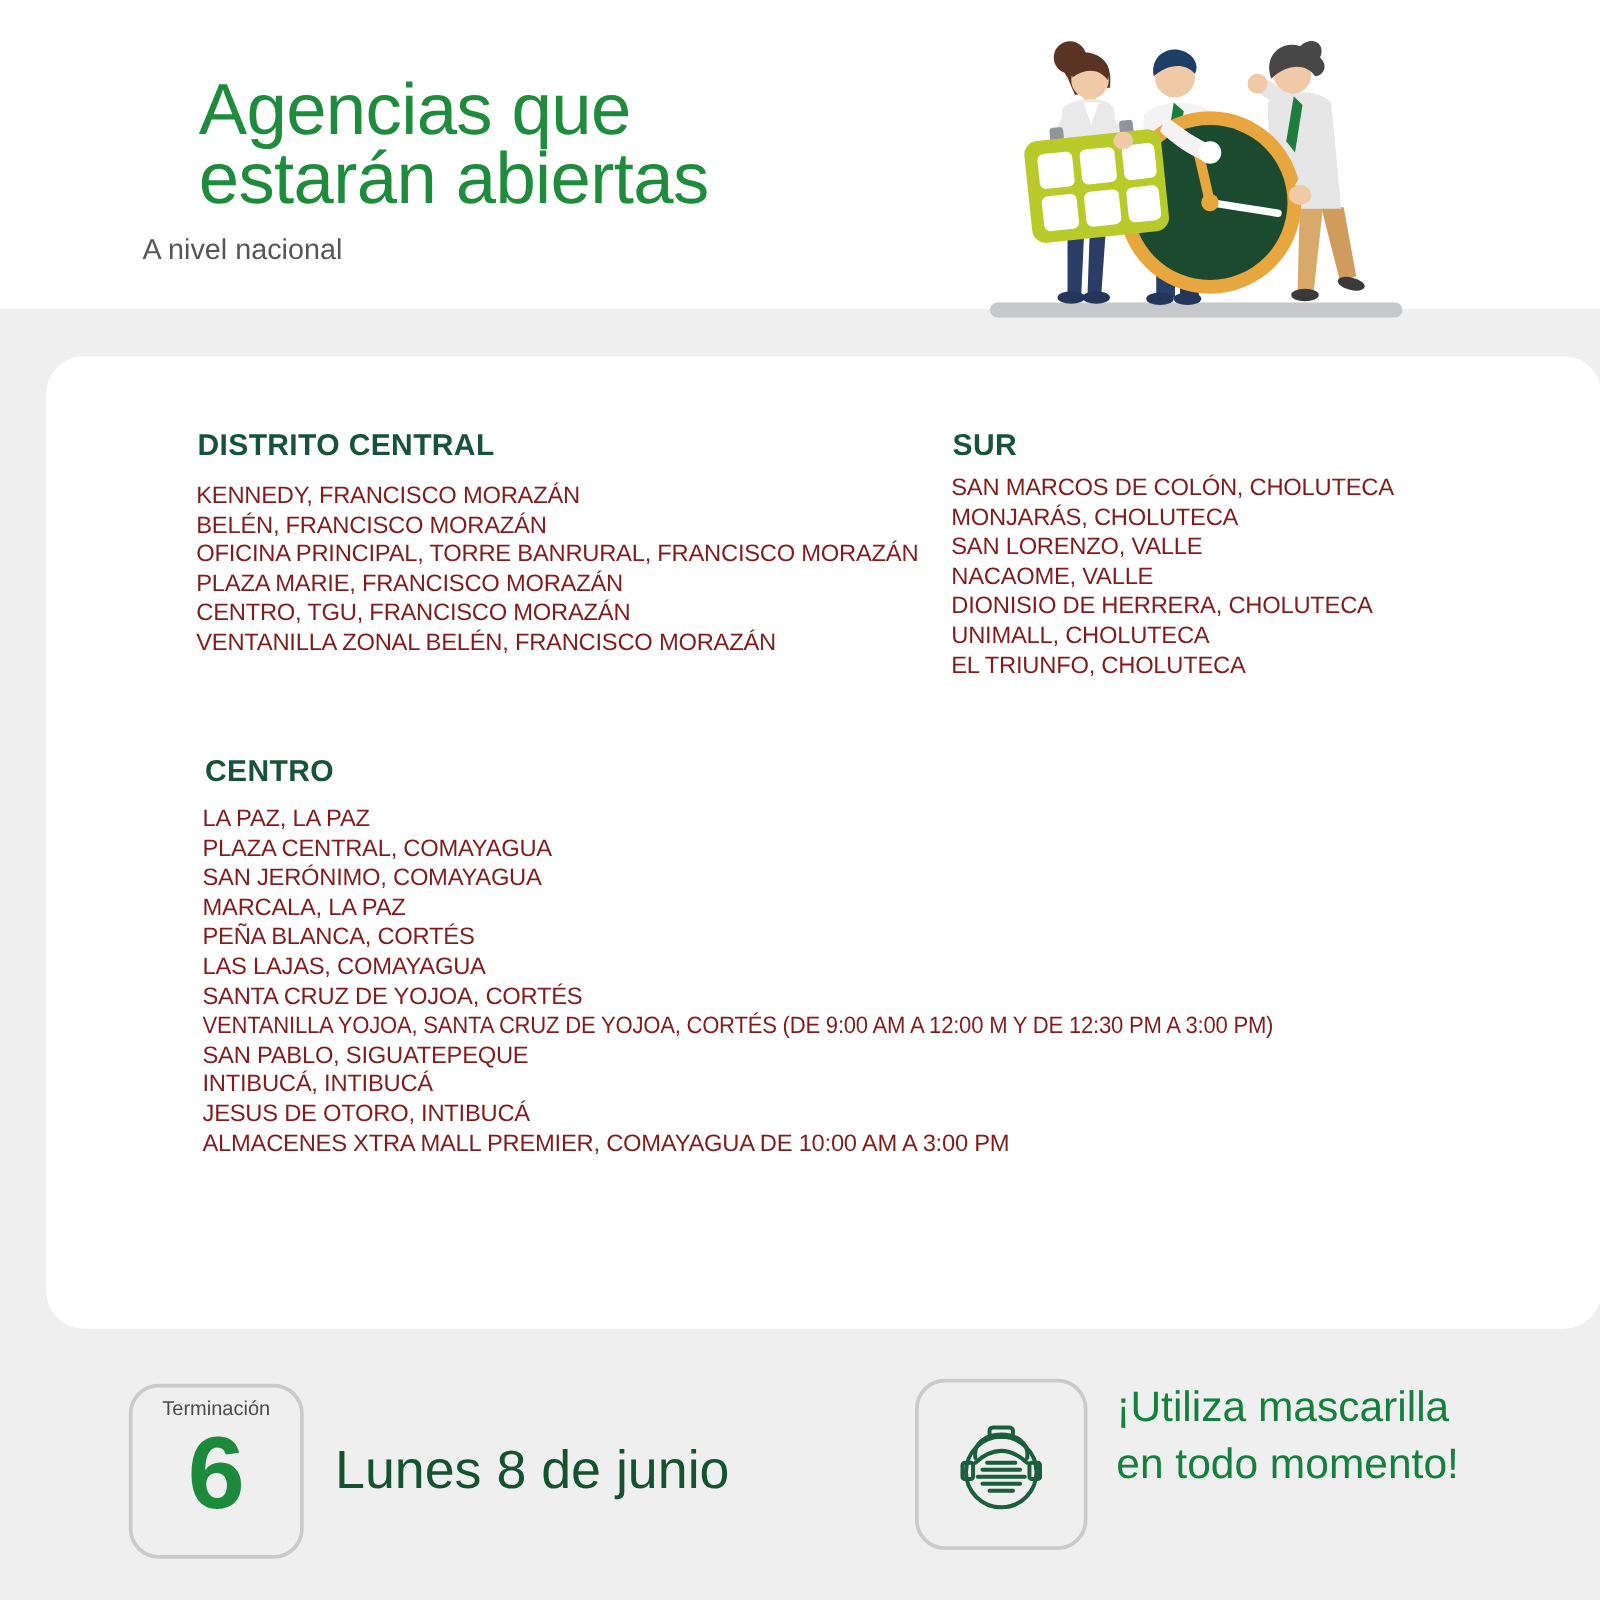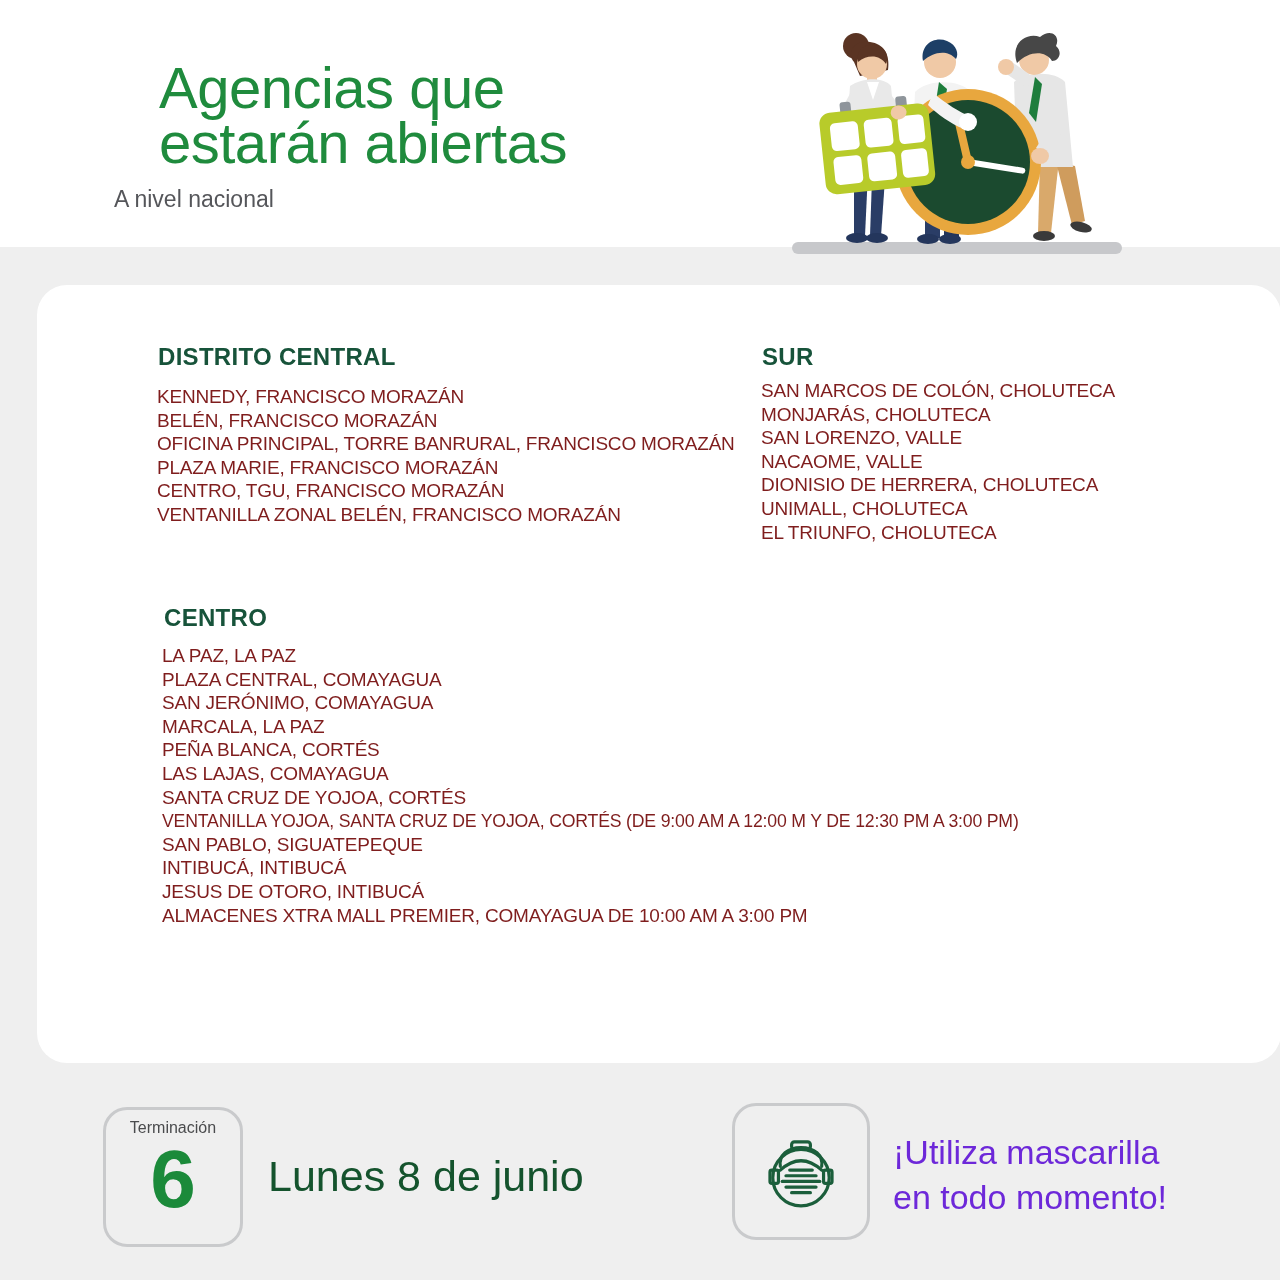--- a/index.html
+++ b/index.html
@@ -50,22 +50,22 @@
   .event-date {
     position:absolute; left:268px; top:1152px;
     font-size:43px; color:#14532d;
   }
   .mask-box {
     position:absolute; left:732px; top:1103px; width:138px; height:137px;
     border:3px solid #c9cacc; border-radius:24px; box-sizing:border-box;
     display:flex; align-items:center; justify-content:center;
   }
   .mask-message {
-    position:absolute; left:893px; top:1130px;
-    font-size:34px; line-height:45px; color:#6d28d9;
+    position:absolute; left:893px; top:1104px;
+    font-size:34px; line-height:45px; color:#15803d;
   }
 </style>
 </head>
 <body>
 
 <div class="canvas">
 
   <div class="header-band"></div>
   <div class="page-title">
     <div>Agencias que</div>

